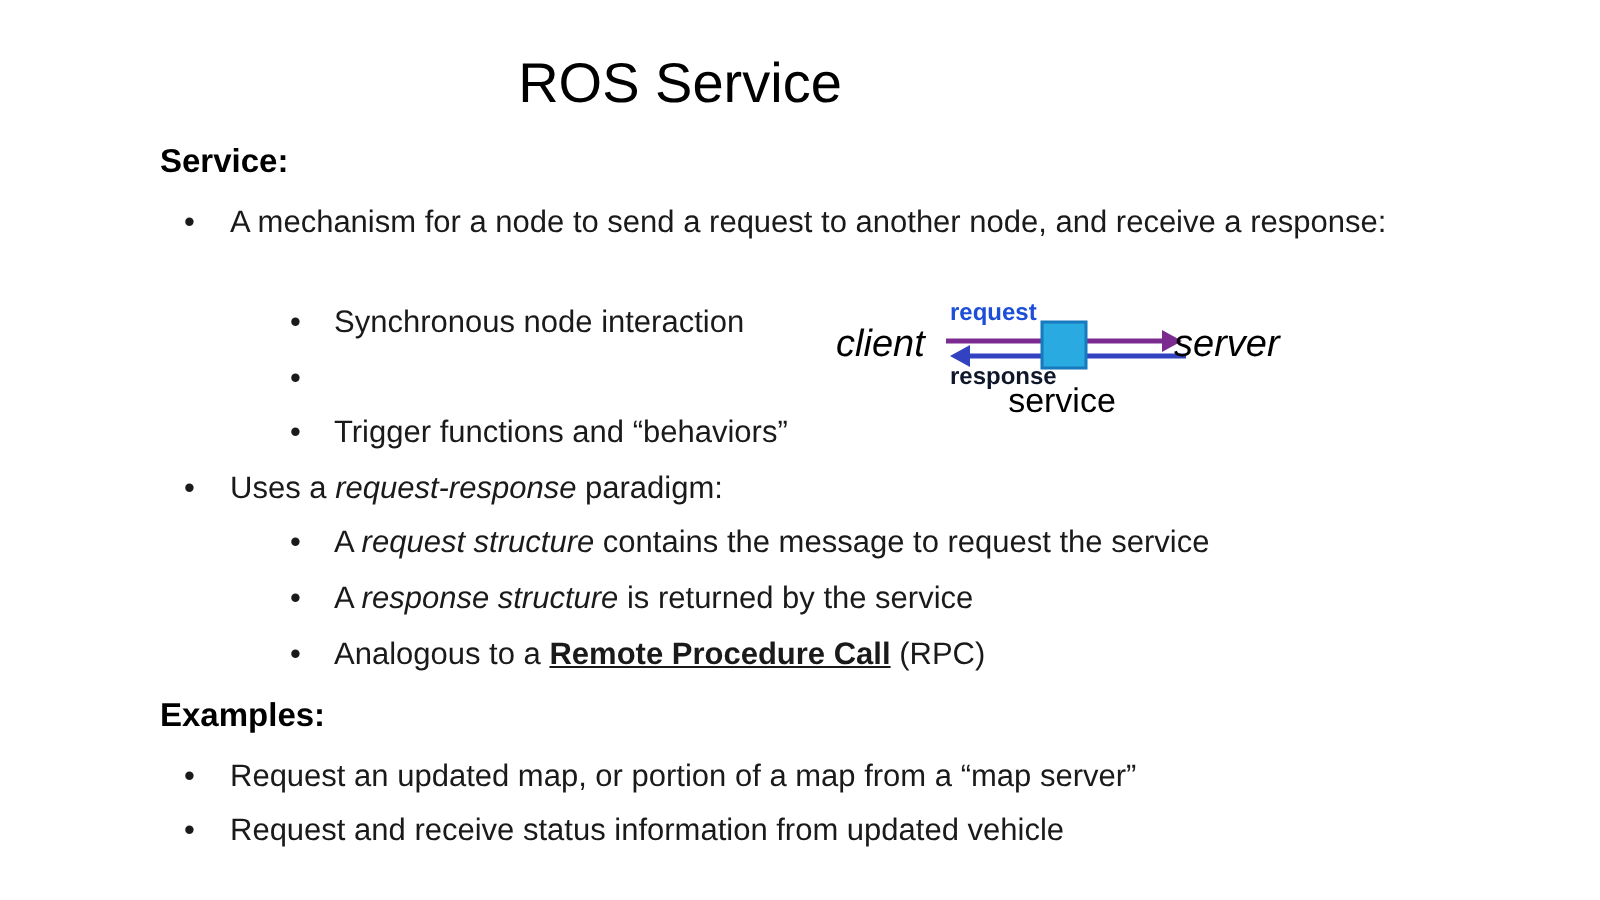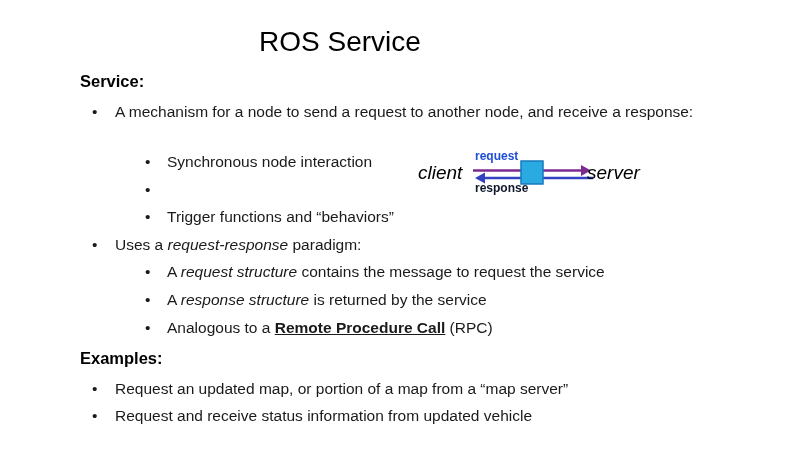--- a/index.html
+++ b/index.html
@@ -92,15 +92,16 @@
       <g>
         <line x1="180" y1="30" x2="71" y2="30" stroke-width="2.4" style="stroke: rgb(51, 66, 192);"></line>
         <polygon points="72,24.5 62,30 72,35.5" style="fill: rgb(51, 66, 192);"></polygon>
       </g>
       <rect x="108" y="13" width="22" height="23" stroke-width="1.5" style="fill: rgb(41, 171, 226); stroke: rgb(23, 121, 190);"></rect>
     </svg>
     <span class="dlabel endpoint client">client</span>
     <span class="dlabel endpoint server">server</span>
     <span class="dlabel arrowlabel request-label" style="color: #1d4ed8;">request</span>
     <span class="dlabel arrowlabel response-label" style="color: #0f172a;">response</span>
+    <span class="dlabel service-label">service</span>
   </div>
 
 </div>
 
 </body></html>

